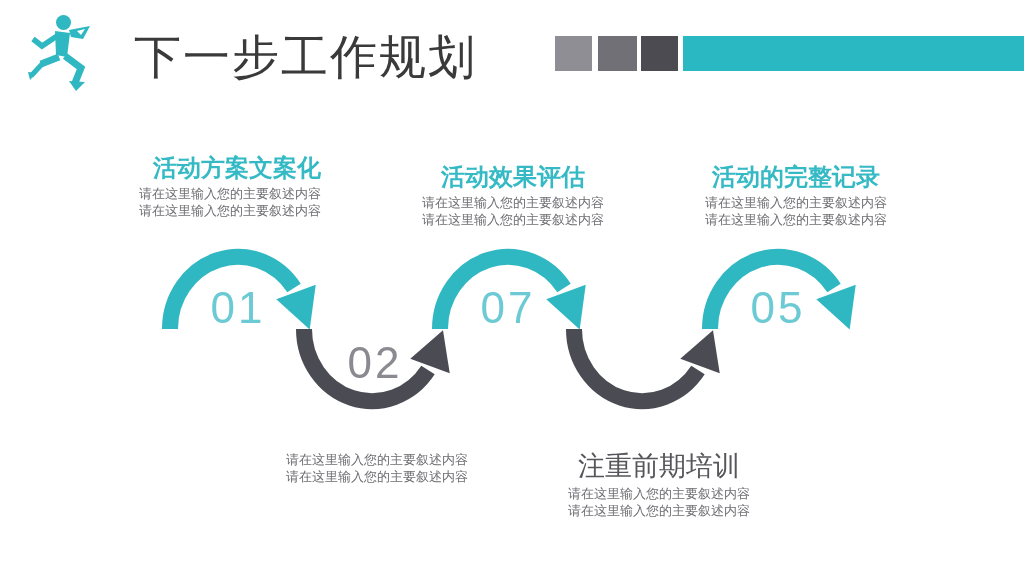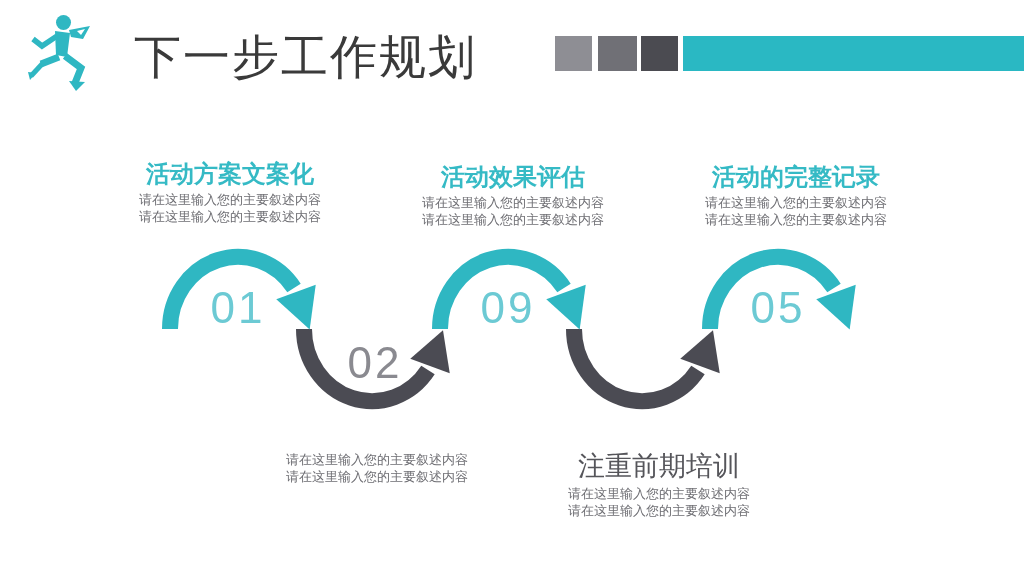--- a/index.html
+++ b/index.html
@@ -31,21 +31,21 @@
   .n2{left:375px;top:363px;}
   .n3{left:508px;top:308px;}
   .n4{left:645px;top:363px;}
   .n5{left:778px;top:308px;}
   
   .step{position:absolute;transform:translateX(-50%);text-align:center;white-space:nowrap;}
   .step h3{margin:0 0 3px 0;line-height:1.15;}
   .step p{margin:0;font-size:13px;line-height:17px;color:#6e6e73;}
   .step-top h3{font-size:24px;font-weight:700;color:#35bac5;}
   .step-bottom h3{font-size:27px;font-weight:400;color:#55555a;}
-  .g1{left:230px;top:160px;}
+  .g1{left:230px;top:154px;text-align:right;}
   .g2{left:513px;top:163px;text-align:center;}
   .g3{left:796px;top:163px;}
   .g4{left:377px;top:451px;}
   .g5{left:659px;top:451px;}
 </style>
 </head>
 <body>
 
 <div class="slide">
 
@@ -95,21 +95,21 @@
       <polygon points="0,-21 40,0 0,21" fill="#2fb7c2" transform="translate(426,57) rotate(70)"></polygon>
     </g>
     <g>
       <path d="M570 94 A 68 72 0 0 1 694 53" fill="none" stroke="#2fb7c2" stroke-width="16"></path>
       <polygon points="0,-21 40,0 0,21" fill="#2fb7c2" transform="translate(696,57) rotate(70)"></polygon>
     </g>
   </svg>
 
   <div class="num num-teal n1">01</div>
   <div class="num num-gray n2">02</div>
-  <div class="num num-teal n3">09</div>
+  <div class="num num-teal n3">07</div>
   <div class="num num-teal n5">05</div>
 
   <div class="step step-top g1">
     <h3>活动方案文案化</h3>
     <p>请在这里输入您的主要叙述内容</p>
     <p>请在这里输入您的主要叙述内容</p>
   </div>
   <div class="step step-top g2">
     <h3>活动效果评估</h3>
     <p>请在这里输入您的主要叙述内容</p>

